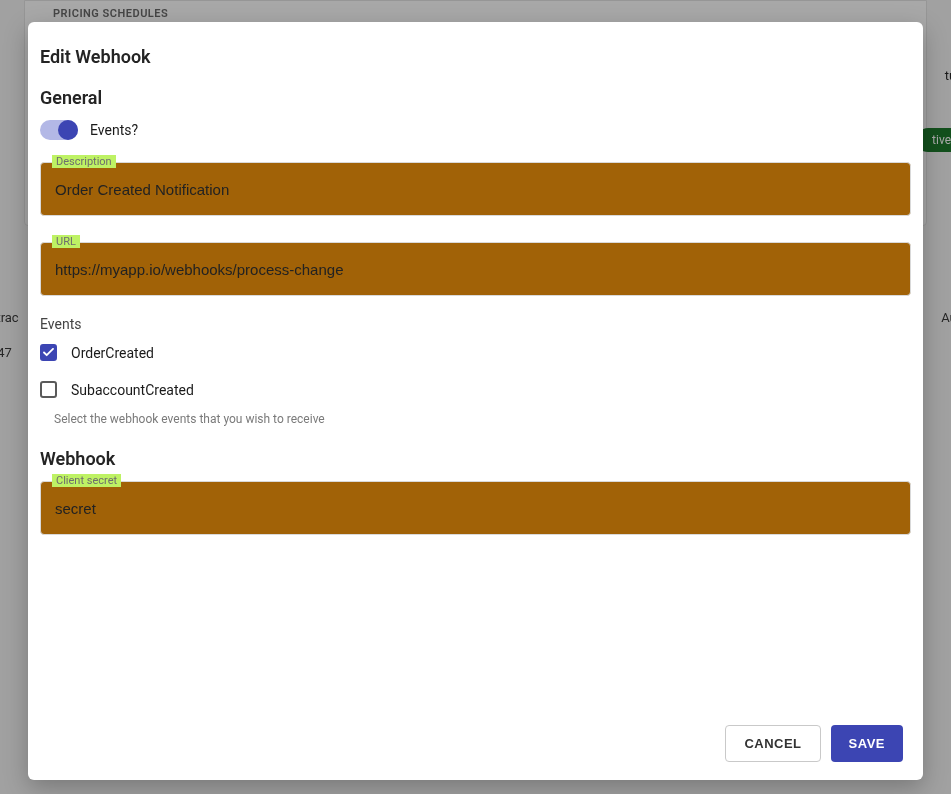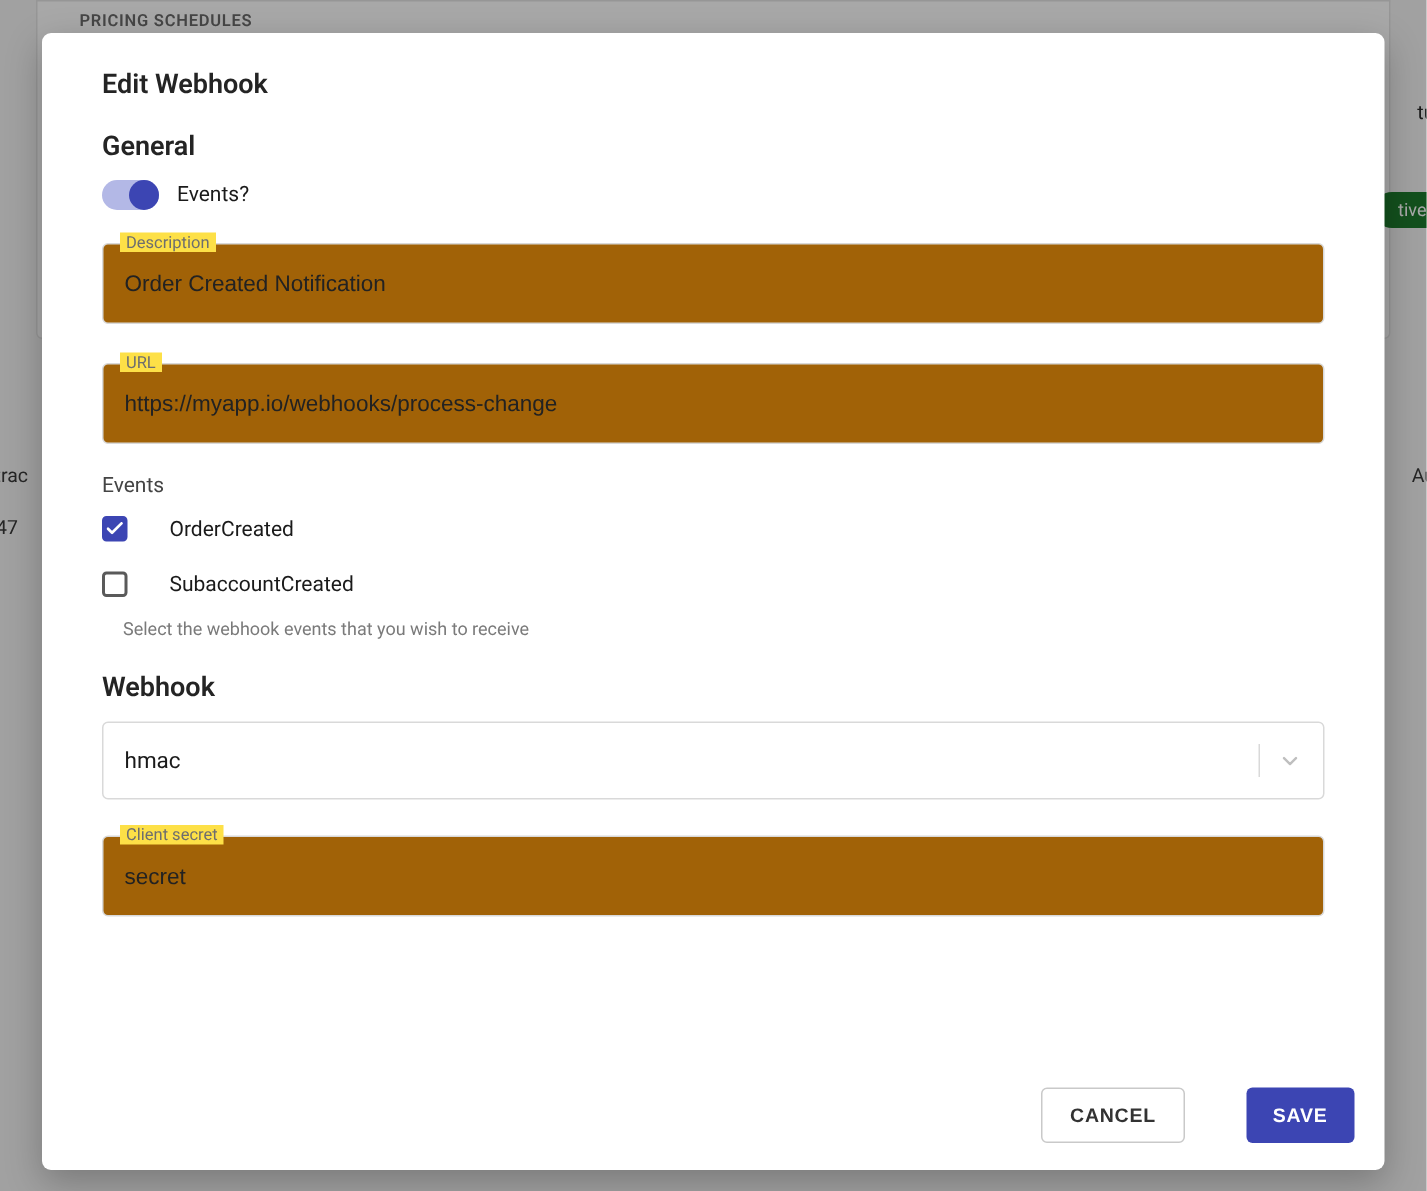--- a/index.html
+++ b/index.html
@@ -81,21 +81,21 @@
       top: 22px; bottom: 14px;
       left: 28px; right: 28px;
       background: #fff;
       border-radius: 6px;
       display: flex;
       flex-direction: column;
       box-shadow: 0 8px 24px rgba(0,0,0,0.25);
     }
     .modal-body {
       flex: 1;
-      padding: 24px 40px 0;
+      padding: 24px 12px 0;
       overflow: auto;
     }
     .modal-title {
       font-size: 18px;
       font-weight: 600;
       color: #242424;
       margin-bottom: 20px;
     }
     .section-heading {
       font-size: 18px;
@@ -131,21 +131,21 @@
     .field {
       position: relative;
       margin-bottom: 26px;
     }
     .field-label {
       position: absolute;
       top: -7px;
       left: 12px;
       font-size: 11px;
       color: #6e6e6e;
-      background: #fde047;
+      background: #bef264;
       padding: 0 4px;
     }
     .field-input {
       width: 100%;
       height: 54px;
       border: 1px solid #d9d9d9;
       border-radius: 4px;
       padding: 0 14px;
       font-size: 15px;
       color: #222;
@@ -156,21 +156,21 @@
     
     .events-label {
       font-size: 14px;
       color: #444;
       margin-bottom: 12px;
       margin-top: -6px;
     }
     .check-row {
       display: flex;
       align-items: center;
-      gap: 28px;
+      gap: 14px;
       margin-bottom: 20px;
     }
     .checkbox {
       width: 17px; height: 17px;
       border: 2px solid #5a5a5a;
       border-radius: 3px;
       cursor: pointer;
       display: flex;
       align-items: center;
       justify-content: center;
@@ -222,21 +222,20 @@
       gap: 10px;
     }
     .btn {
       font-size: 13px;
       font-weight: 600;
       letter-spacing: 0.5px;
       padding: 10px 18px;
       border-radius: 4px;
       cursor: pointer;
       border: none;
-      margin-left: 31px;
     }
     .btn-cancel {
       background: #fff;
       border: 1px solid #c9c9c9;
       color: #333;
     }
     .btn-save {
       background: #3c45b3;
       color: #fff;
     }
@@ -296,27 +295,20 @@
       <div class="checkbox">
         
       </div>
       <span class="check-label">SubaccountCreated</span>
     </div>
 
     <div class="events-help">Select the webhook events that you wish to receive</div>
 
     <div class="section-heading">Webhook</div>
 
-    <div class="select">
-      <span>hmac</span>
-      <span class="divider"></span>
-      <svg class="chevron" width="16" height="16" viewBox="0 0 20 20">
-          <path d="M5 8 L10 13 L15 8" stroke="currentColor" stroke-width="2" fill="none" stroke-linecap="round" stroke-linejoin="round"></path>
-        </svg>
-    </div>
 
     <div class="field" style="margin-bottom:10px">
       <span class="field-label">Client secret</span>
       <input class="field-input" value="secret" style="">
     </div>
 
   </div>
 
   <div class="modal-footer">
     <button class="btn btn-cancel">CANCEL</button>

